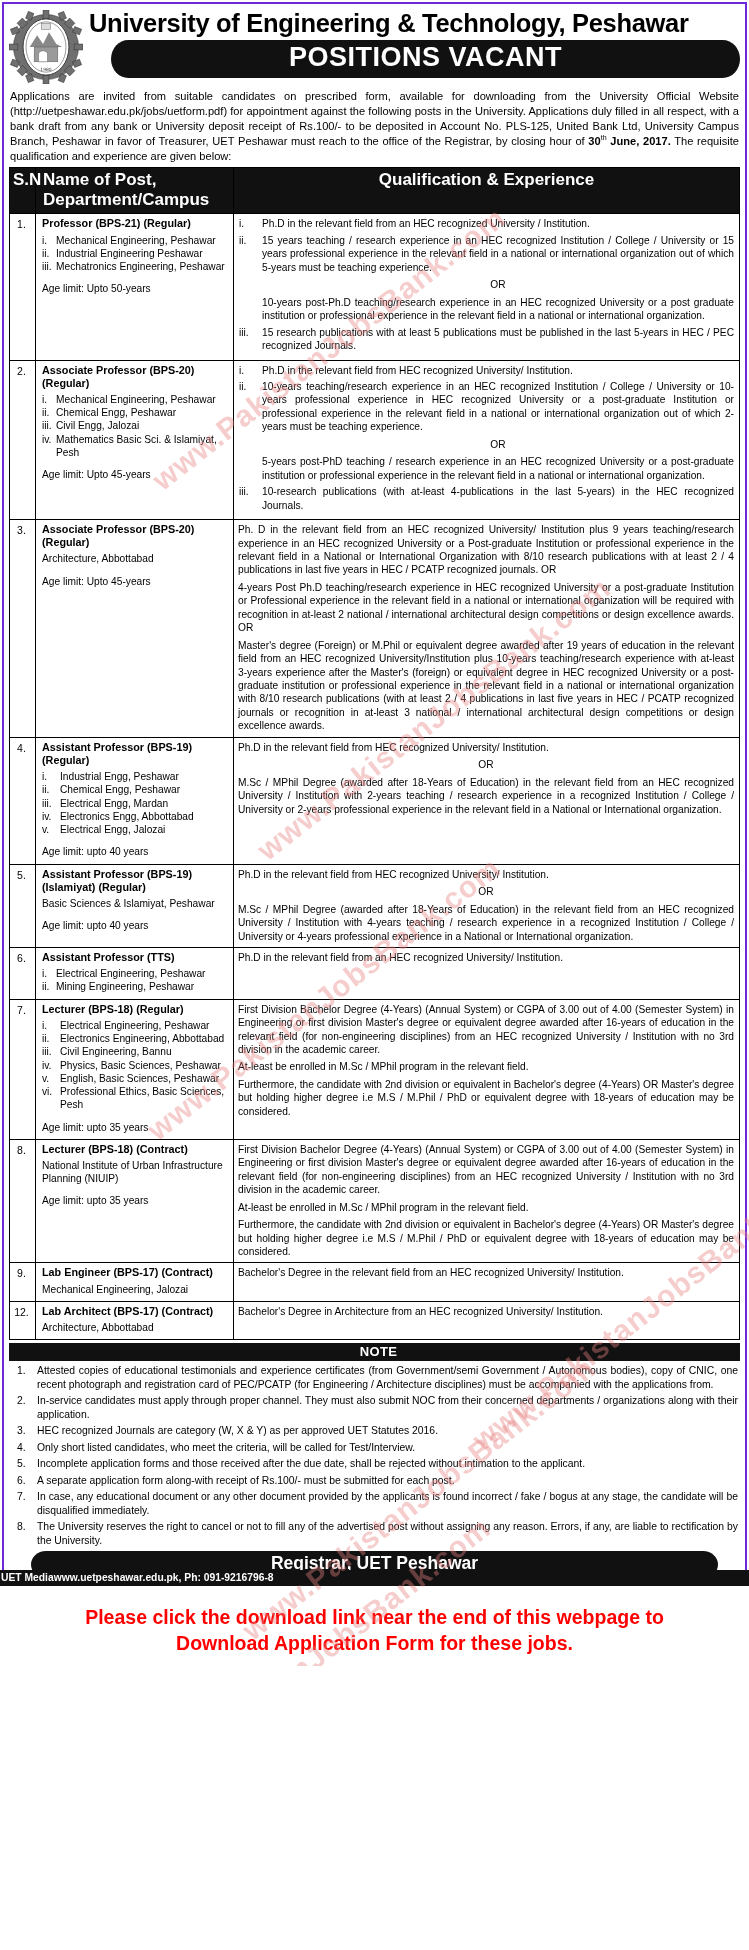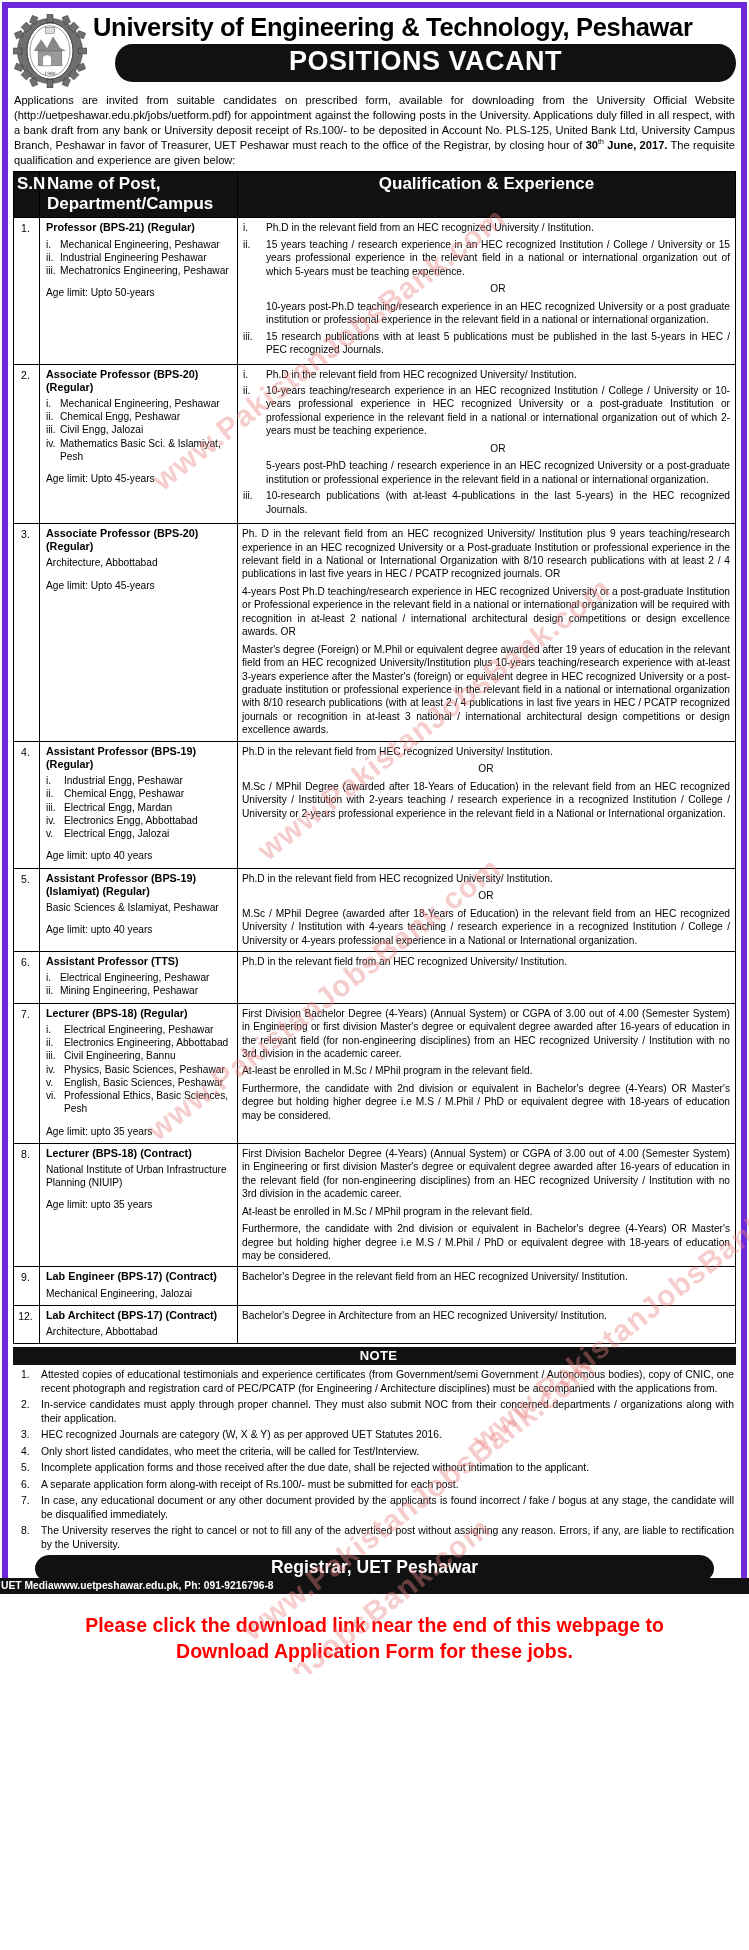--- a/index.html
+++ b/index.html
@@ -11,21 +11,21 @@
     color: #000;
     -webkit-font-smoothing: antialiased;
   }
   .page {
     width: 749px;
     position: relative;
     background: #fff;
     padding: 0;
   }
   .ad {
-    border: 6px solid #6d28d9;
+    border: 2px solid #6d28d9;
     margin: 2px 2px 0 2px;
     padding: 4px 5px 0 5px;
     position: relative;
     overflow: hidden;
   }
 
   
   .header {
     display: flex;
     align-items: flex-start;

